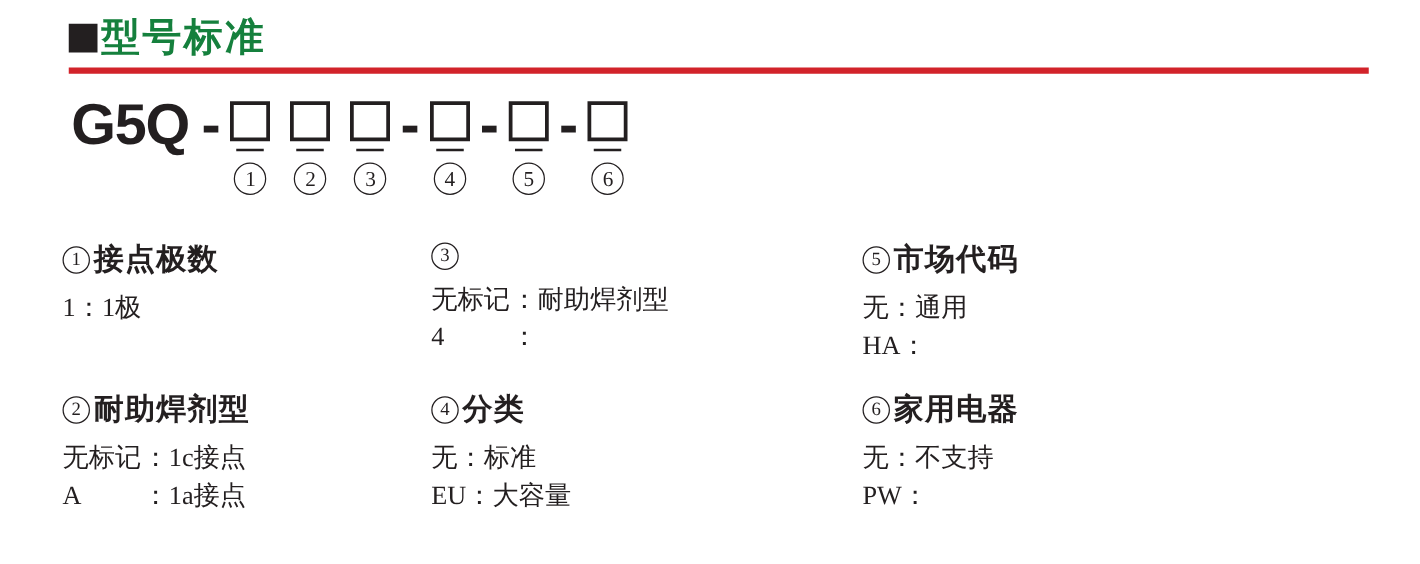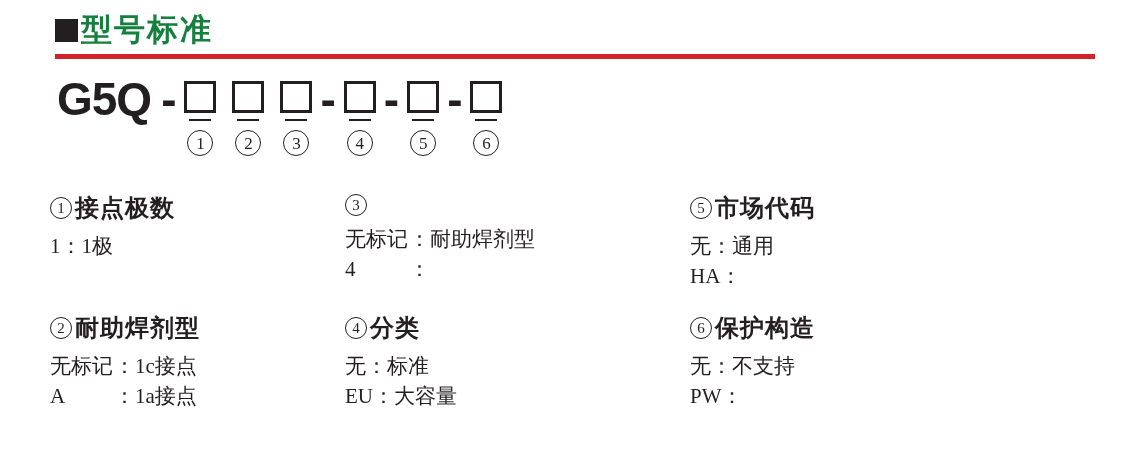--- a/index.html
+++ b/index.html
@@ -202,21 +202,21 @@
       </div>
       <div class="row">
         <span class="code">HA</span>
         <span class="sep">：</span>
       </div>
     </section>
 
     <section class="section">
       <h2>
         <span class="hnum">6</span>
-        <span>保护构造</span>
+        <span>家用电器</span>
       </h2>
       <div class="row">
         <span class="code">无</span>
         <span class="sep">：</span>
         <span class="desc">不支持</span>
       </div>
       <div class="row">
         <span class="code">PW</span>
         <span class="sep">：</span>
       </div>

